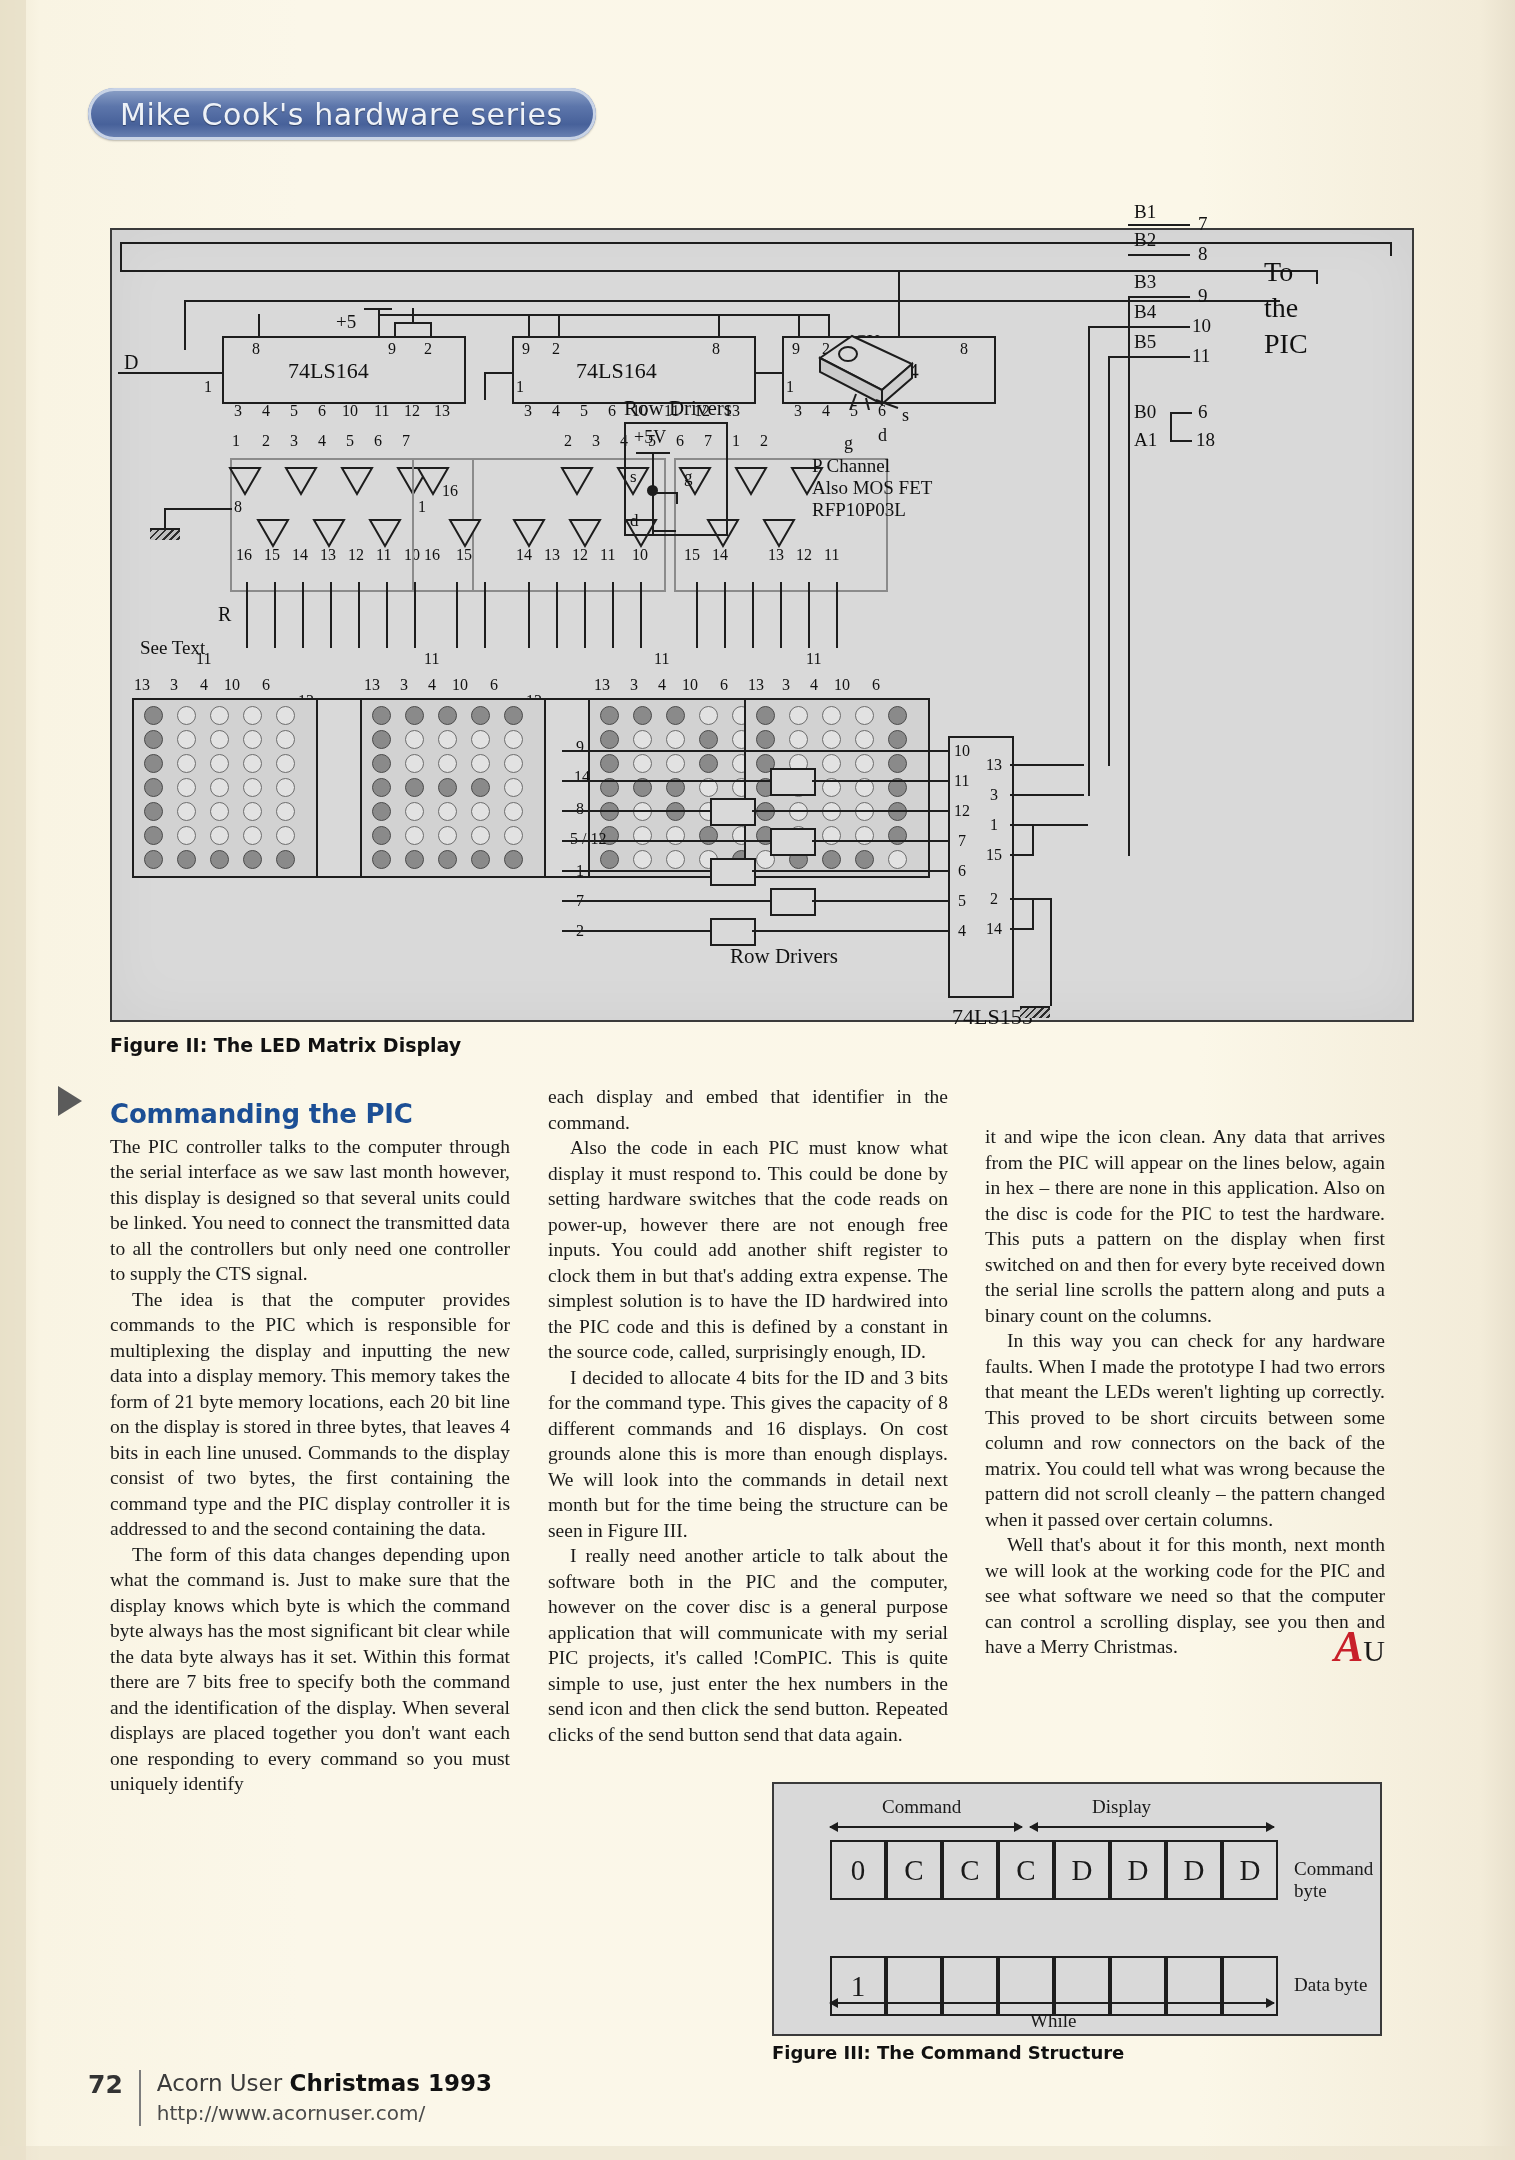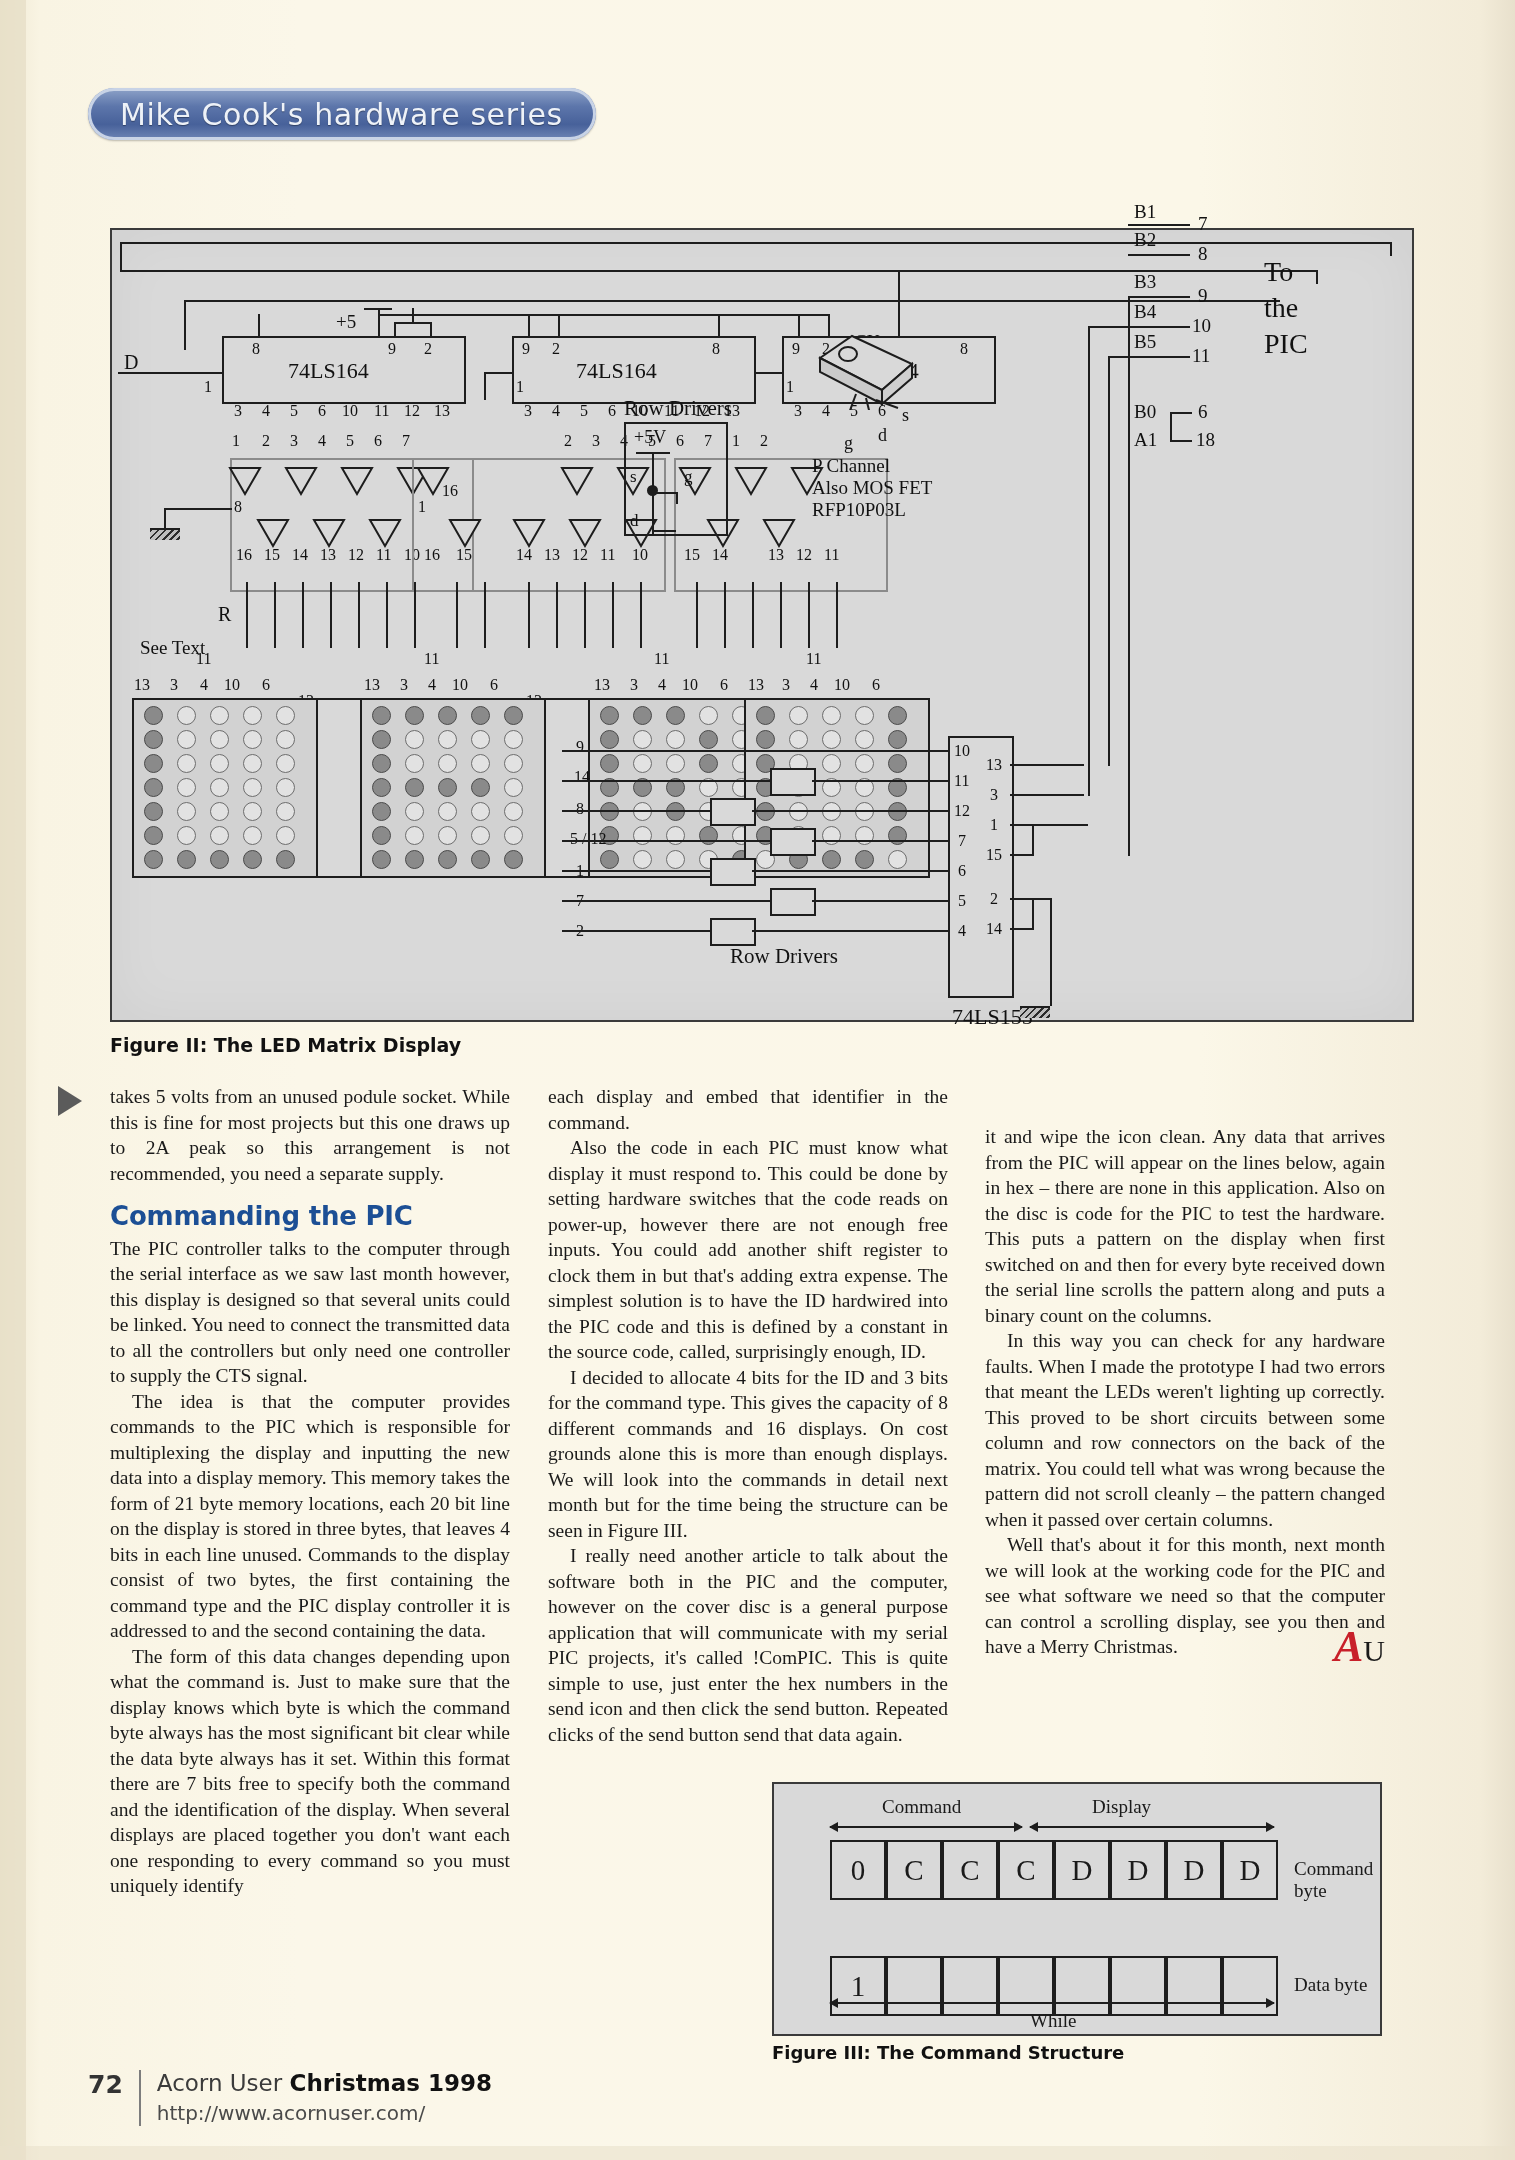--- a/index.html
+++ b/index.html
@@ -673,21 +673,20 @@
   <div class="wire wh" style="left:1058px;top:210px;width:22px;"></div>
   <div class="wire wv" style="left:1058px;top:182px;height:28px;"></div>
 
 </div>
 
 <div class="fig2-cap">Figure II: The LED Matrix Display</div>
 
 <div class="arrowmark"></div>
 
 <div class="col" id="col1">
-  <p class="first">takes 5 volts from an unused podule socket. While this is fine for most projects but this one draws up to 2A peak so this arrangement is not recommended, you need a separate supply.</p>
   <h3>Commanding the PIC</h3>
   <p class="first">The PIC controller talks to the computer through the serial interface as we saw last month however, this display is designed so that several units could be linked. You need to connect the transmitted data to all the controllers but only need one controller to supply the CTS signal.</p>
   <p>The idea is that the computer provides commands to the PIC which is responsible for multiplexing the display and inputting the new data into a display memory. This memory takes the form of 21 byte memory locations, each 20 bit line on the display is stored in three bytes, that leaves 4 bits in each line unused. Commands to the display consist of two bytes, the first containing the command type and the PIC display controller it is addressed to and the second containing the data.</p>
   <p>The form of this data changes depending upon what the command is. Just to make sure that the display knows which byte is which the command byte always has the most significant bit clear while the data byte always has it set. Within this format there are 7 bits free to specify both the command and the identification of the display. When several displays are placed together you don't want each one responding to every command so you must uniquely identify</p>
 </div>
 
 <div class="col" id="col2">
   <p class="first">each display and embed that identifier in the command.</p>
   <p>Also the code in each PIC must know what display it must respond to. This could be done by setting hardware switches that the code reads on power-up, however there are not enough free inputs. You could add another shift register to clock them in but that's adding extra expense. The simplest solution is to have the ID hardwired into the PIC code and this is defined by a constant in the source code, called, surprisingly enough, ID.</p>
   <p>I decided to allocate 4 bits for the ID and 3 bits for the command type. This gives the capacity of 8 different commands and 16 displays. On cost grounds alone this is more than enough displays. We will look into the commands in detail next month but for the time being the structure can be seen in Figure III.</p>
@@ -735,16 +734,16 @@
 
   <div class="f3arrow" style="left:56px;top:218px;width:444px;"></div>
   <span class="f3lab" style="left:256px;top:226px;">While</span>
 </div>
 <div class="fig3-cap">Figure III: The Command Structure</div>
 
 <div class="footer">
   <span class="fpage">72</span>
   <span class="frule"></span>
   <span>
-    <div class="fmag"><span>Acorn User</span> <b>Christmas 1998</b></div>
+    <div class="fmag"><span>Acorn User</span> <b>Christmas 1993</b></div>
     <div class="furl">http://www.acornuser.com/</div>
   </span>
 </div>
 
 </body></html>

